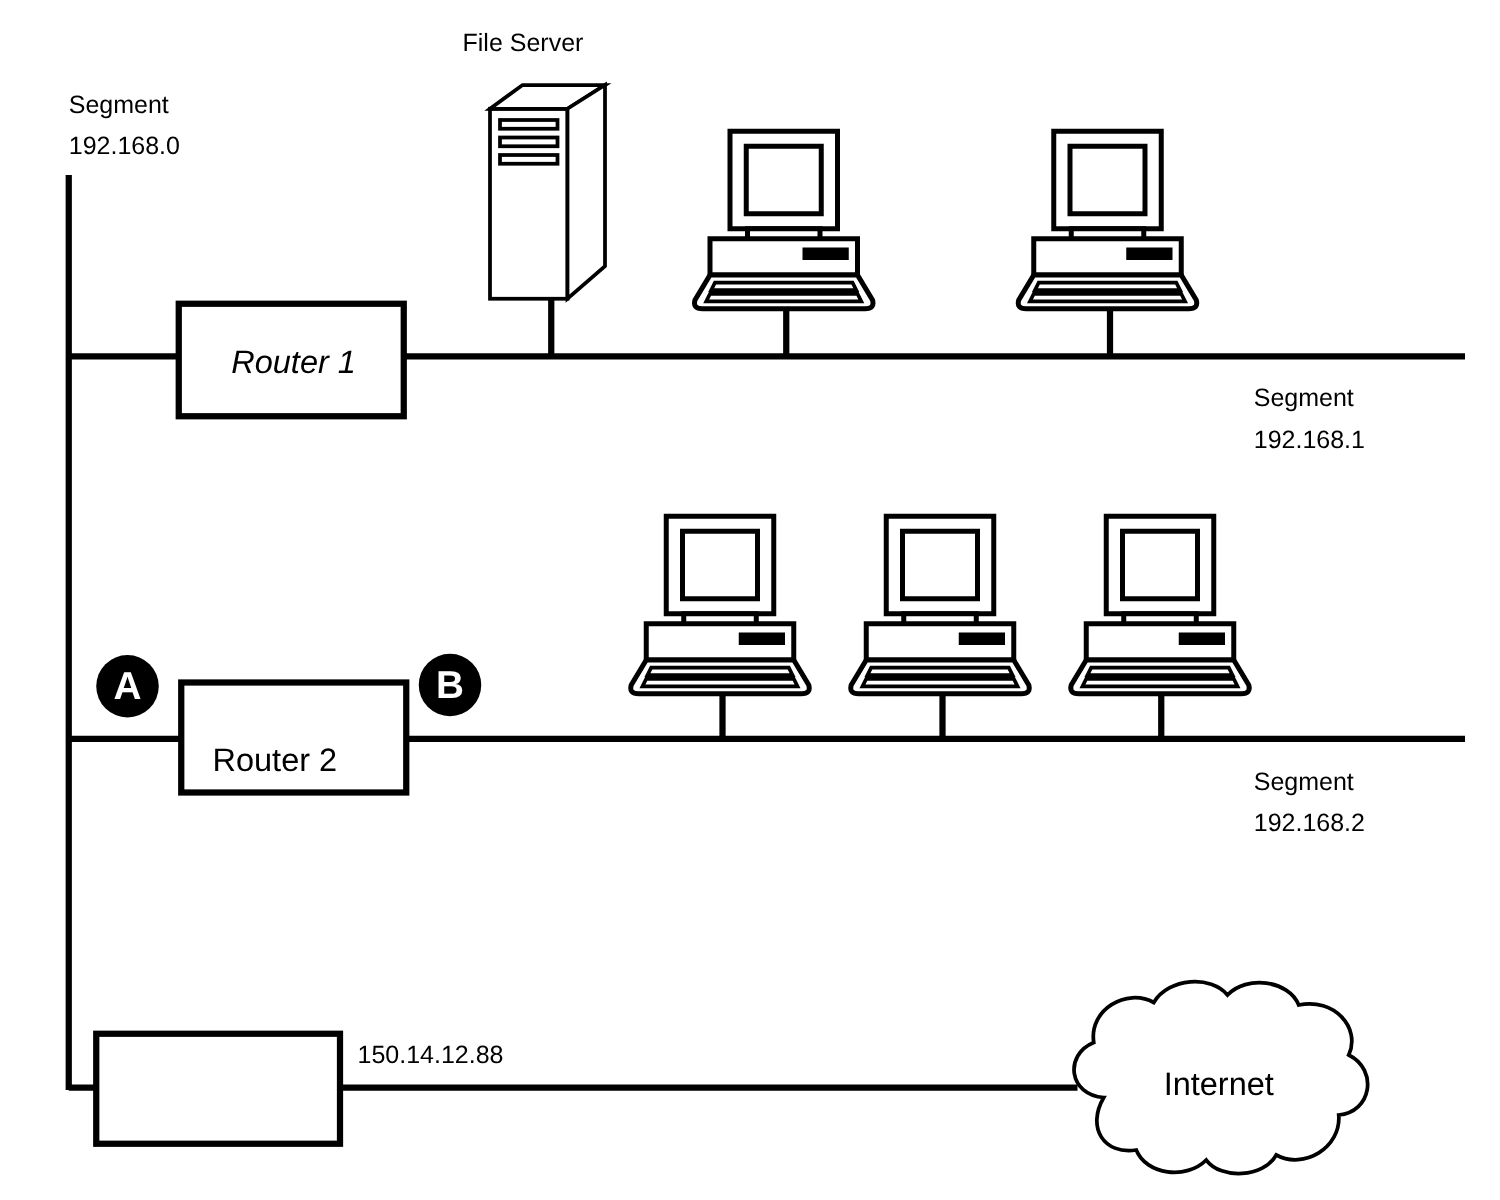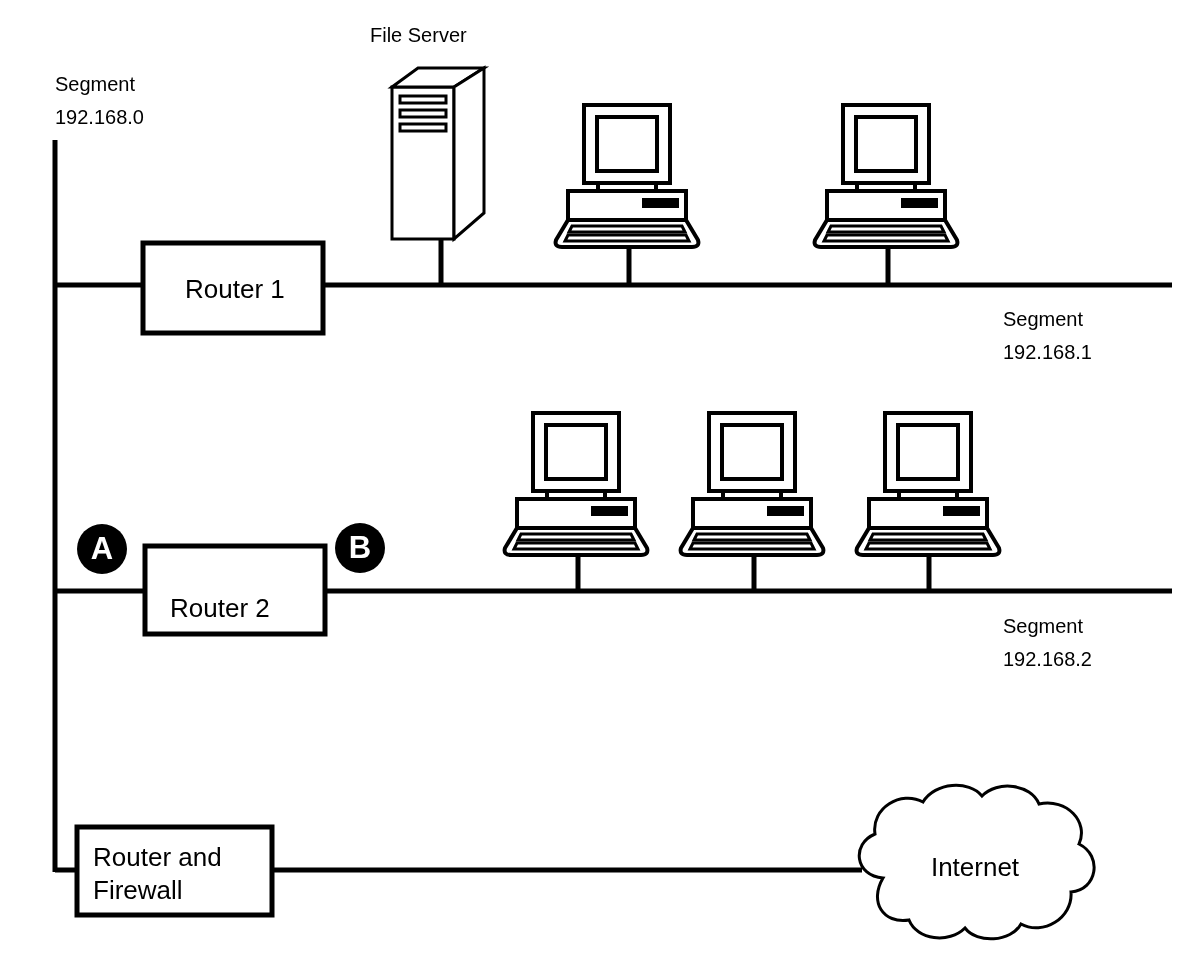--- a/index.html
+++ b/index.html
@@ -200,26 +200,26 @@
   </svg>
 
   <div class="lbl" style="left:55px; top:68px;"><span>Segment</span><br><span>192.168.0</span></div>
 
   <div class="lbl" style="left:1003px; top:303px;"><span>Segment</span><br><span>192.168.1</span></div>
 
   <div class="lbl" style="left:1003px; top:610px;"><span>Segment</span><br><span>192.168.2</span></div>
 
   <div class="lbl" style="left:370px; top:19px;">File Server</div>
 
-  <div class="box-label" style="left:185px; top:273px;">Router 1</div>
+  <div class="box-label" style="left:185px; top:273px;font-style:italic;">Router 1</div>
 
   <div class="box-label" style="left:170px; top:592px;">Router 2</div>
 
-  <div class="box-label" style="left:93px; top:841px;"><span>Router and</span><br><span>Firewall</span></div>
-
+
+  <div class="lbl" style="left:286px; top:828px;">150.14.12.88</div>
 
   <div class="cloud-label" style="left:895px; top:852px; width:160px;">Internet</div>
 
   <div class="badge-letter" style="left:77px; top:531px;">A</div>
 
   <div class="badge-letter" style="left:335px; top:530px;">B</div>
 
 </div>
 
 </body></html>

